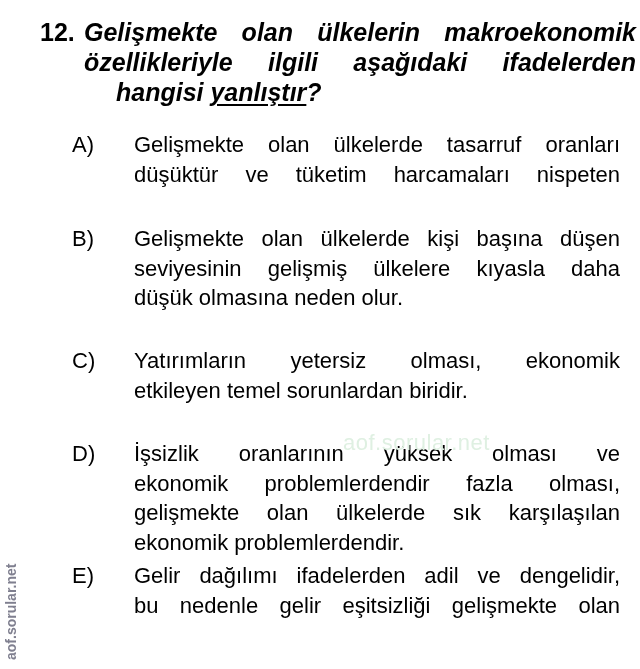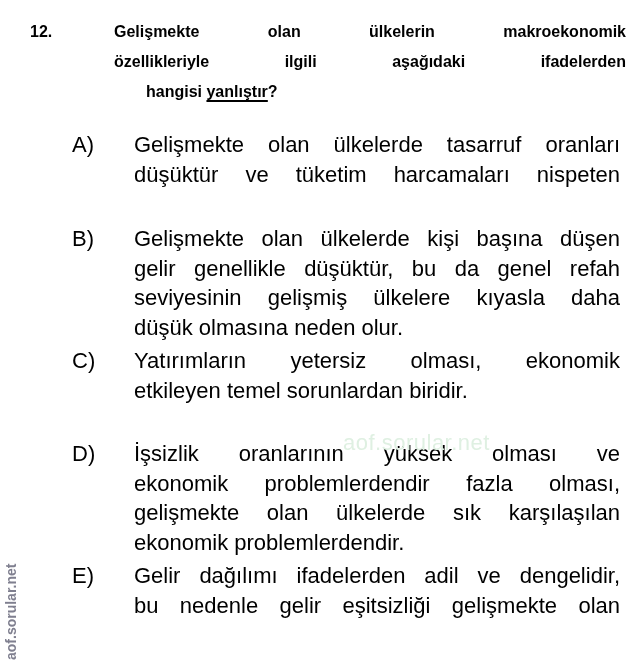--- a/index.html
+++ b/index.html
@@ -1,27 +1,26 @@
 <!DOCTYPE html>
 <html><head>
   <meta charset="utf-8">
   <style>
     html, body { margin: 0; padding: 0; background: #ffffff; }
     body {
       width: 640px; height: 669px; position: relative; overflow: hidden;
       font-family: "Liberation Sans", sans-serif; color: #000;
     }
     .question {
-      position: absolute; left: 30px; top: 17px; width: 596px;
-      font-weight: bold; font-size: 16px; line-height: 30px;
+      position: absolute; left: 40px; top: 17px; width: 596px;
+      font-weight: bold; font-size: 25px; line-height: 30px;
       display: flex;
-      gap: 40px;
     }
     .qnum { width: 44px; flex: none; }
-    .qtext { width: 552px; text-align: justify; text-align-last: left; }
+    .qtext { width: 552px; text-align: justify; text-align-last: left; font-style: italic; }
     .qline { display: block; text-align: justify; text-align-last: justify; height: 30px; }
     .qline.last { text-align-last: left; margin-left: 32px; }
     .underline { text-decoration: underline; text-underline-offset: 3px; text-decoration-thickness: 2px; }
 
     .option {
       position: absolute; left: 72px; width: 548px;
       font-size: 22px; line-height: 29.5px; display: flex;
     }
     .opt-letter { width: 46px; flex: none; }
     .opt-text { width: 502px; }
@@ -57,21 +56,20 @@
   <div class="opt-text">
     <span class="opt-line">Gelişmekte olan ülkelerde tasarruf oranları</span>
     <span class="opt-line">düşüktür ve tüketim harcamaları nispeten</span>
   </div>
 </div>
 
 <div class="option" style="top:224px;">
   <div class="opt-letter">B)</div>
   <div class="opt-text">
     <span class="opt-line">Gelişmekte olan ülkelerde kişi başına düşen</span>
-    <span class="opt-line">gelir genellikle düşüktür, bu da genel refah</span>
     <span class="opt-line">seviyesinin gelişmiş ülkelere kıyasla daha</span>
     <span class="opt-line last">düşük olmasına neden olur.</span>
   </div>
 </div>
 
 <div class="option" style="top:346px;">
   <div class="opt-letter">C)</div>
   <div class="opt-text">
     <span class="opt-line">Yatırımların yetersiz olması, ekonomik</span>
     <span class="opt-line last">etkileyen temel sorunlardan biridir.</span>

